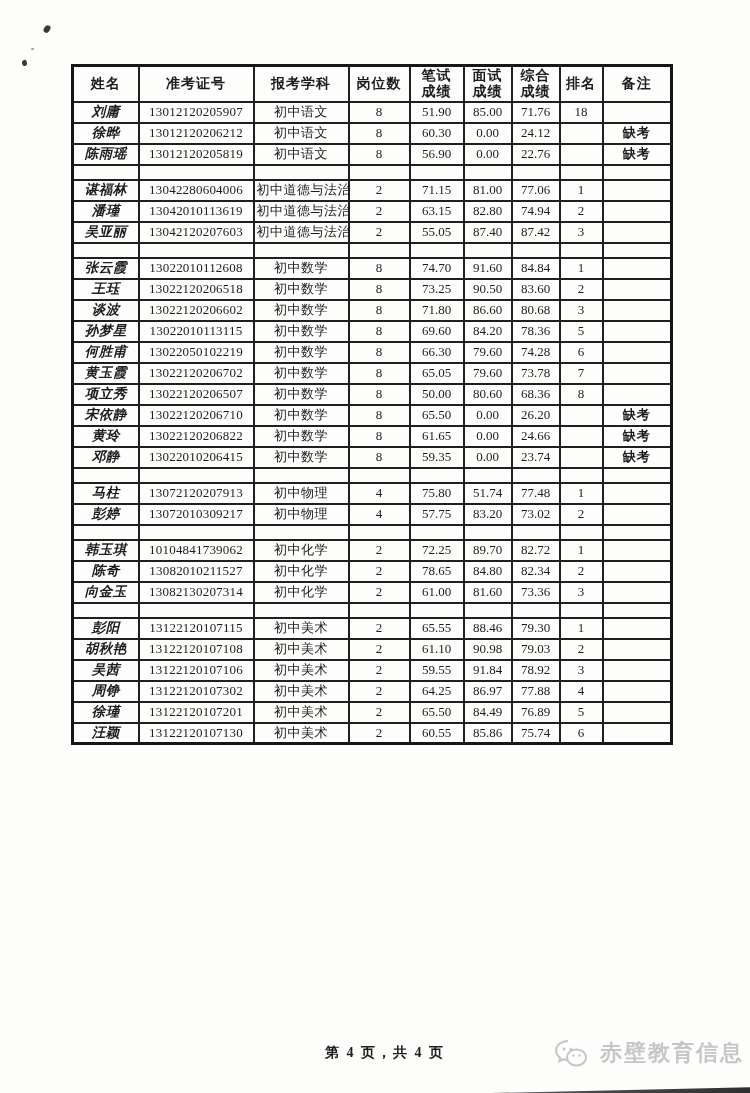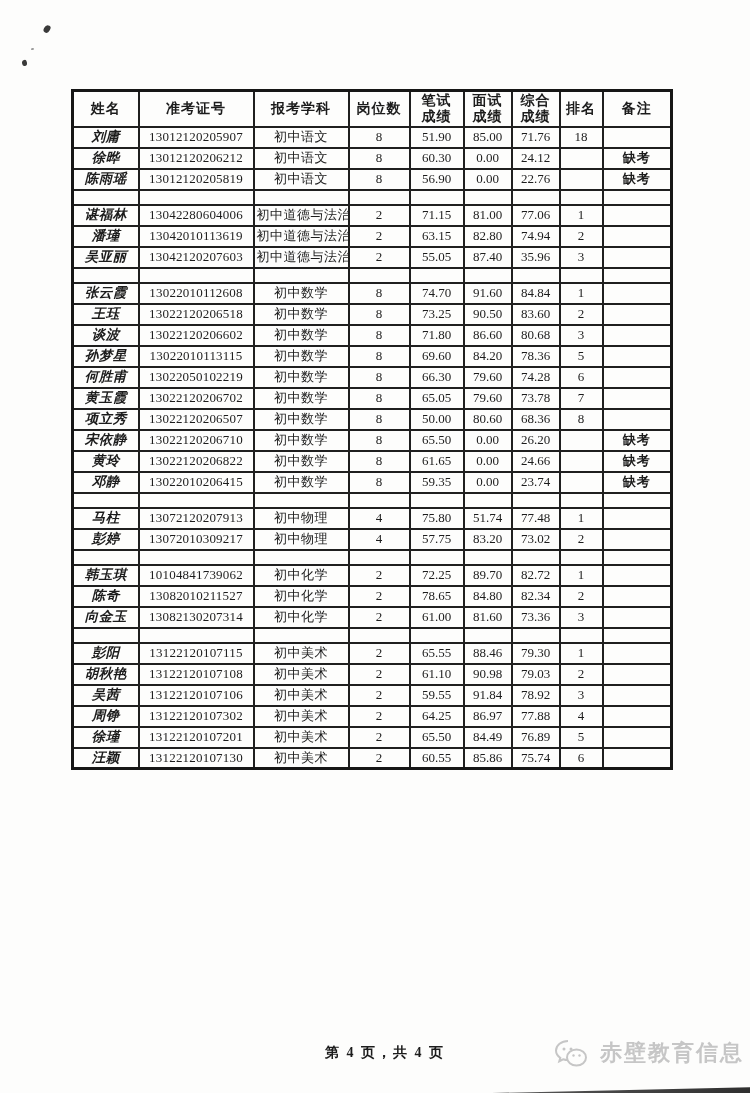--- a/index.html
+++ b/index.html
@@ -15,21 +15,21 @@
   .speck{position:absolute;background:#3a3a3a;border-radius:60% 40% 55% 45%;}
   .speck.s1{left:44px;top:25px;width:6px;height:8px;transform:rotate(28deg);}
   .speck.s2{left:22px;top:60px;width:5px;height:6px;transform:rotate(-15deg);}
   .speck.s3{left:31px;top:48px;width:3px;height:2px;background:#9a9a9a;}
   .scan-edge{
     position:absolute;right:-6px;bottom:-1px;width:355px;height:7px;
     background:linear-gradient(to right,#6b6b6b,#2e2e2e);
     transform:rotate(-1.3deg);transform-origin:right bottom;border-radius:3px;
   }
   
-  .tbl-wrap{position:absolute;left:71px;top:64px;margin-top:25px;}
+  .tbl-wrap{position:absolute;left:71px;top:64px;}
   table.results{
     border-collapse:collapse;table-layout:fixed;width:599px;
     background:#fdfdfc;
   }
   table.results th,table.results td{
     border:2px solid #1f1f1f;
     padding:0 2px;
     text-align:center;vertical-align:middle;
     overflow:hidden;white-space:nowrap;
   }
@@ -169,21 +169,21 @@
             <td class="col-rank">2</td>
             <td class="col-note"></td>
           </tr>
           <tr class="data-row">
             <td class="col-name">吴亚丽</td>
             <td class="col-id">13042120207603</td>
             <td class="col-subject">初中道德与法治</td>
             <td class="col-positions">2</td>
             <td class="col-written">55.05</td>
             <td class="col-interview">87.40</td>
-            <td class="col-overall">35.96</td>
+            <td class="col-overall">87.42</td>
             <td class="col-rank">3</td>
             <td class="col-note"></td>
           </tr>
           <tr class="sep-row">
             <td></td>
             <td></td>
             <td></td>
             <td></td>
             <td></td>
             <td></td>

